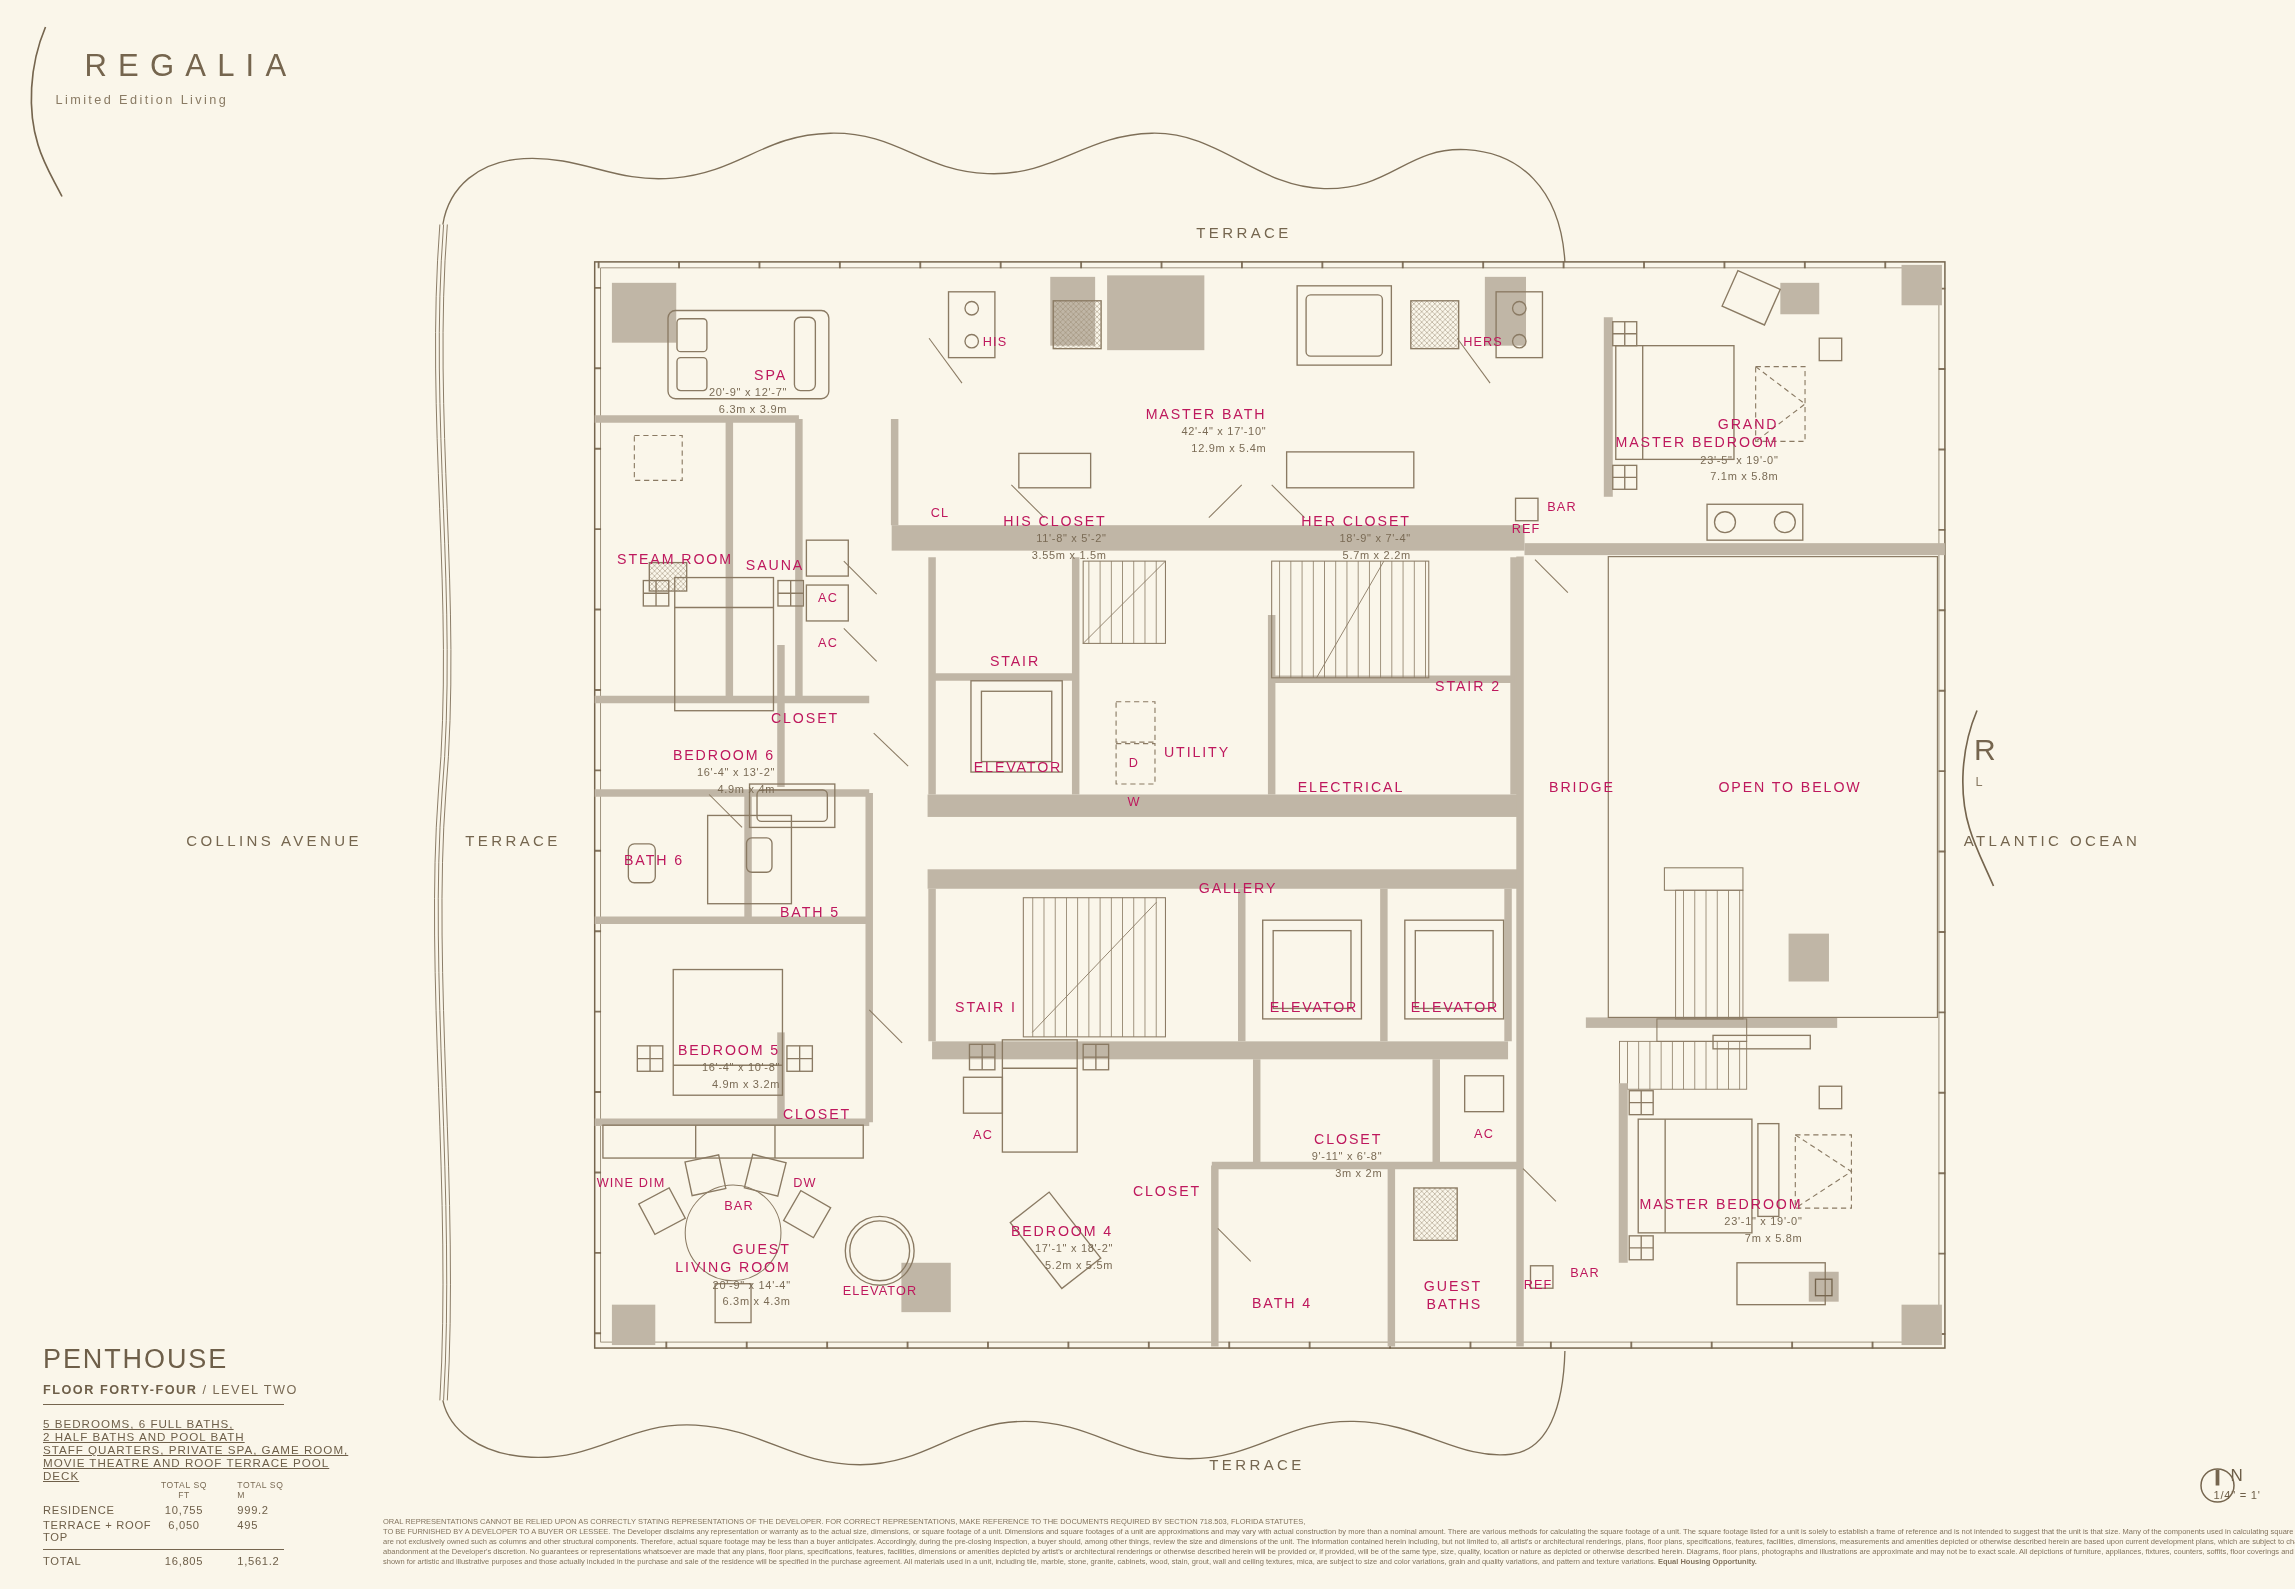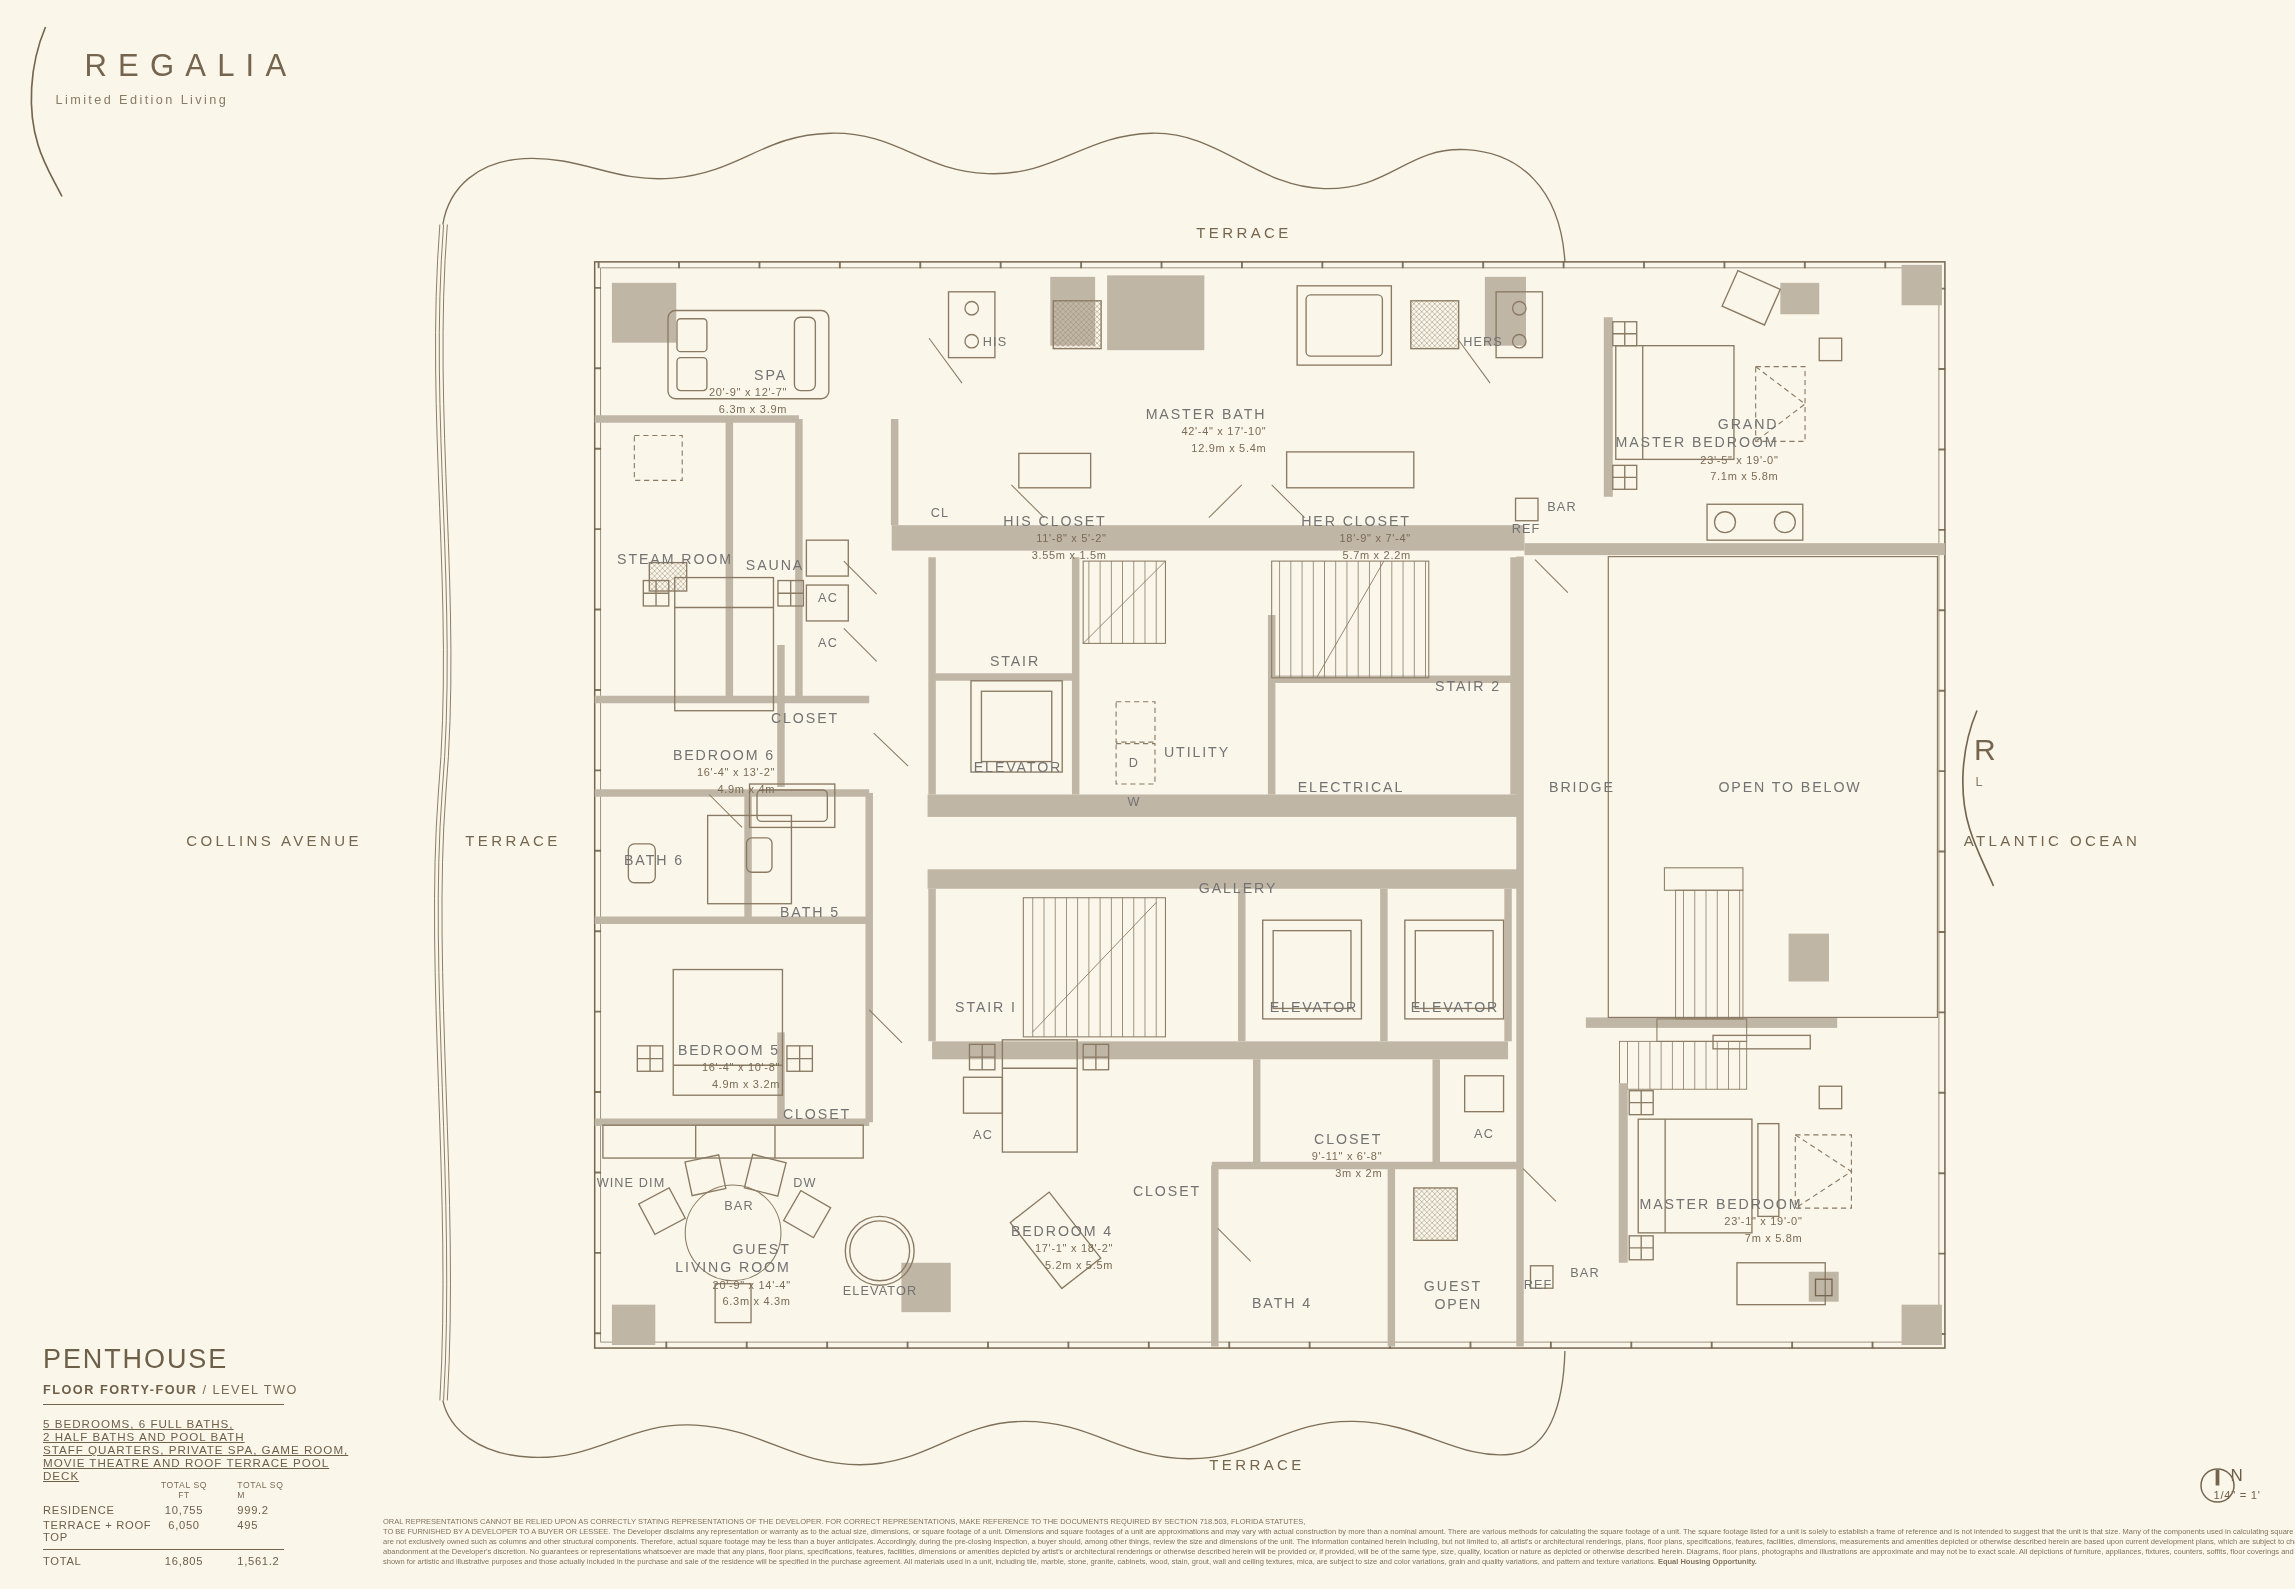--- a/index.html
+++ b/index.html
@@ -1,20 +1,20 @@
 <!DOCTYPE html>
 <html style="font-size:12px"><head>
 <meta charset="utf-8">
 <style>
   html,body{margin:0;padding:0;background:#FAF6EA;}
   #canvas{position:relative;width:2295px;height:1589px;background:#FAF6EA;overflow:hidden;
           font-family:"Liberation Sans",sans-serif;color:#756550;}
   svg{position:absolute;left:0;top:0;}
   #labels .room-label{position:absolute;transform:translate(-50%,-50%);text-align:right;white-space:nowrap;z-index:5;margin-top:40px;}
-  .rl-name{font-size:14.2px;letter-spacing:1.9px;line-height:1.3;color:#737373;}
+  .rl-name{font-size:14.2px;letter-spacing:1.9px;line-height:1.3;color:#be185d;}
   .rl-dim{font-size:11px;letter-spacing:0.7px;line-height:1.5;color:#7A6B55;}
   .small .rl-name{font-size:12.7px;letter-spacing:1.1px;}
   .street .rl-name{font-size:15px;letter-spacing:3.4px;color:#75664F;}
 
   
   #logo{position:absolute;left:19.5px;top:21px;width:269px;height:180px;z-index:6;}
   #logo .brand{position:absolute;left:34px;top:27px;font-size:31px;letter-spacing:11.2px;color:#75654E;margin-left:31px;}
   #logo .tagline{position:absolute;left:36px;top:72px;font-size:12.7px;letter-spacing:2.4px;color:#8A7B64;}
 
   
@@ -453,21 +453,21 @@
         <div class="rl-dim">6.3m x 4.3m</div>
       </div>
       <div class="room-label small" style="left: 880px; top: 1251px;">
         <div class="rl-name">ELEVATOR</div>
       </div>
       <div class="room-label" style="left: 1282px; top: 1263px;">
         <div class="rl-name">BATH 4</div>
       </div>
       <div class="room-label" style="left: 1453px; top: 1255px;">
         <div class="rl-name">GUEST</div>
-        <div class="rl-name">OPEN</div>
+        <div class="rl-name">BATHS</div>
       </div>
       <div class="room-label small" style="left: 1538px; top: 1245px;">
         <div class="rl-name">REF</div>
       </div>
       <div class="room-label small" style="left: 1585px; top: 1233px;">
         <div class="rl-name">BAR</div>
       </div>
       <div class="room-label" style="left: 1721px; top: 1181px;">
         <div class="rl-name">MASTER BEDROOM</div>
         <div class="rl-dim">23'-1" x 19'-0"</div>

